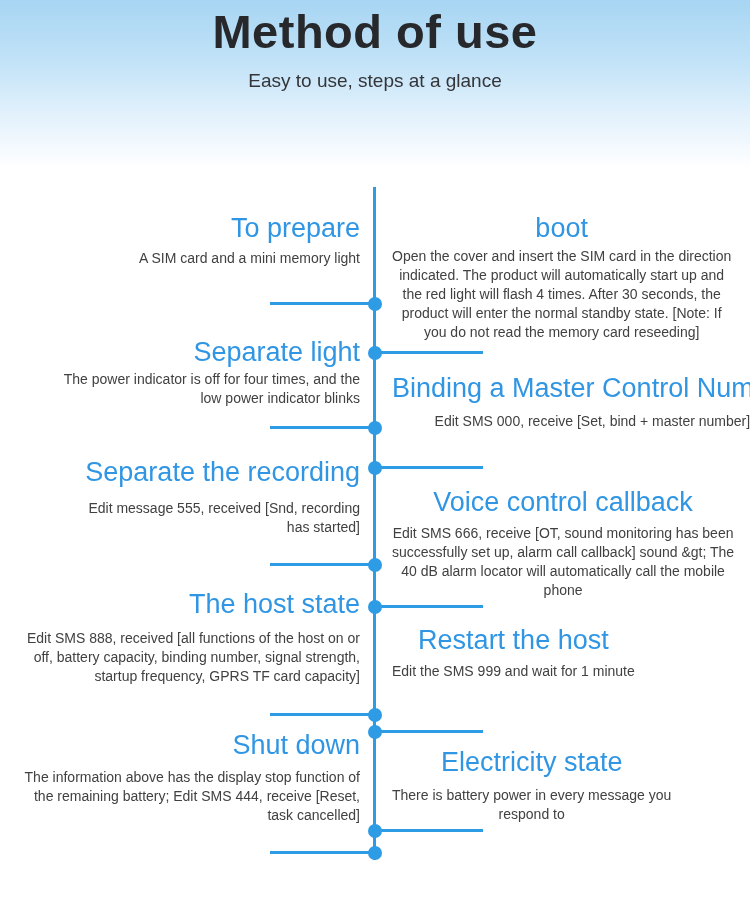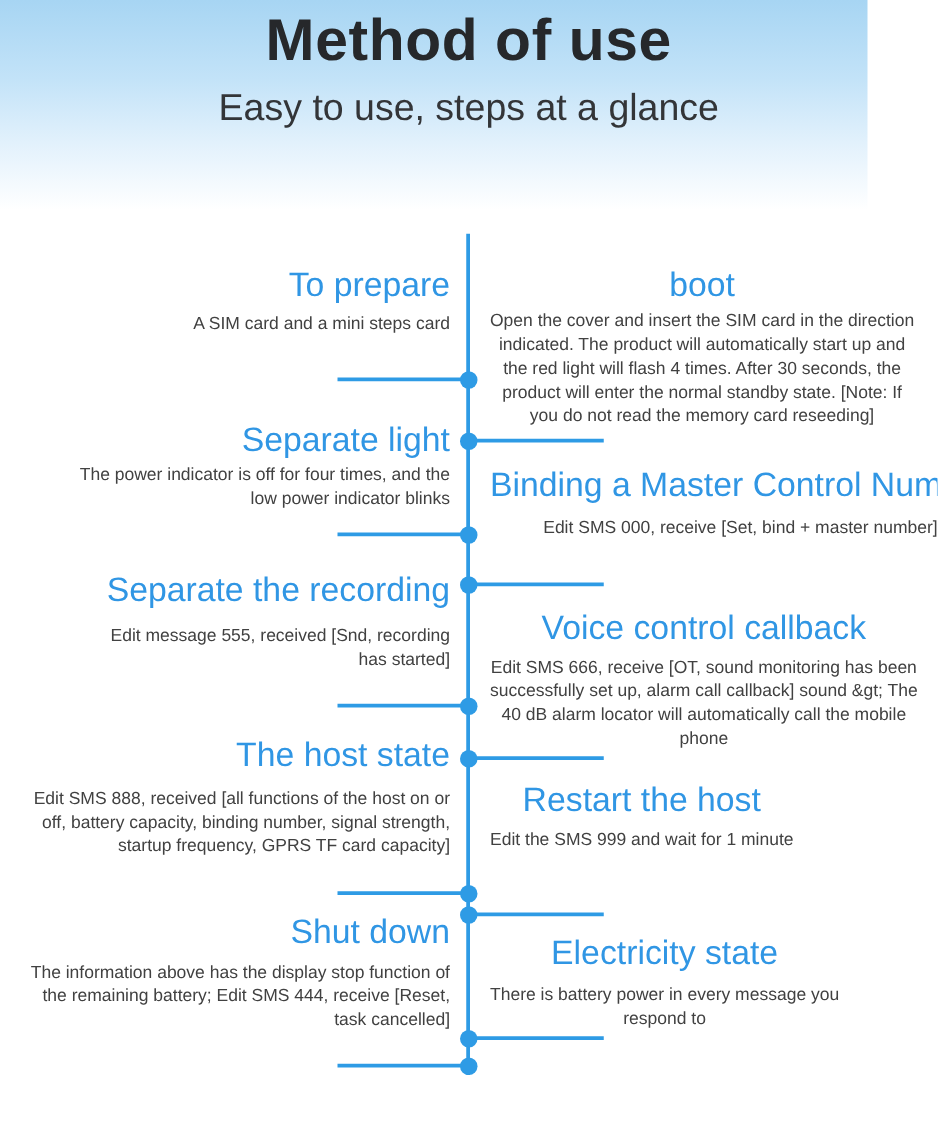--- a/index.html
+++ b/index.html
@@ -6,26 +6,26 @@
     --accent:#2E9BE5;
     --heading:#3096E4;
     --title:#26282B;
     --text:#414141;
   }
   html,body{margin:0;padding:0;}
   body{font-family:"Liberation Sans", sans-serif; background:#fff;}
   .page{position:relative; width:750px; height:909px; background:#ffffff; overflow:hidden;}
 
   
-  .hero{position:absolute; left:0; top:0; width:694px; height:168px;
+  .hero{position:absolute; left:0; top:0; width:750px; height:168px;
         background:linear-gradient(180deg,#a7d5f3 0%, #c3e3f8 38%, #e2f1fc 68%, #ffffff 100%);}
   .hero h1{margin:0; position:absolute; left:0; top:4px; width:750px; text-align:center;
            font-size:47px; font-weight:700; color:var(--title); letter-spacing:0.5px;}
   .hero h2{margin:0; position:absolute; left:0; top:70px; width:750px; text-align:center;
-           font-size:30px; font-weight:400; color:#333538;}
+           font-size:19px; font-weight:400; color:#333538;}
 
   
   .vline{position:absolute; left:373px; top:187px; width:3px; height:673px; background:var(--accent);}
   .dot{position:absolute; width:14px; height:14px; border-radius:50%; background:var(--accent); left:368px;}
   .rule{position:absolute; height:3px; background:var(--accent);}
   .rule.l{left:270px; width:105px;}
   .rule.r{left:375px; width:108px;}
 
   
   .ttl{margin:0; font-size:27px; font-weight:400; color:var(--heading); line-height:32px; white-space:pre;}
@@ -62,21 +62,21 @@
   <div class="dot" style="top:461px"></div>
   <div class="rule r" style="top:605px"></div>
   <div class="dot" style="top:600px"></div>
   <div class="rule r" style="top:730px"></div>
   <div class="dot" style="top:725px"></div>
   <div class="rule r" style="top:829px"></div>
   <div class="dot" style="top:824px"></div>
 
   <section class="lblk" style="top:212px">
     <h3 class="ttl">To prepare</h3>
-    <p class="desc" style="margin-top:5px">A SIM card and a mini steps card</p>
+    <p class="desc" style="margin-top:5px">A SIM card and a mini memory light</p>
   </section>
 
   <section class="lblk" style="top:336px">
     <h3 class="ttl">Separate light</h3>
     <p class="desc" style="margin-top:2px">The power indicator is off for four times, and the
 low power indicator blinks</p>
   </section>
 
   <section class="lblk" style="top:456px">
     <h3 class="ttl">Separate the recording</h3>

